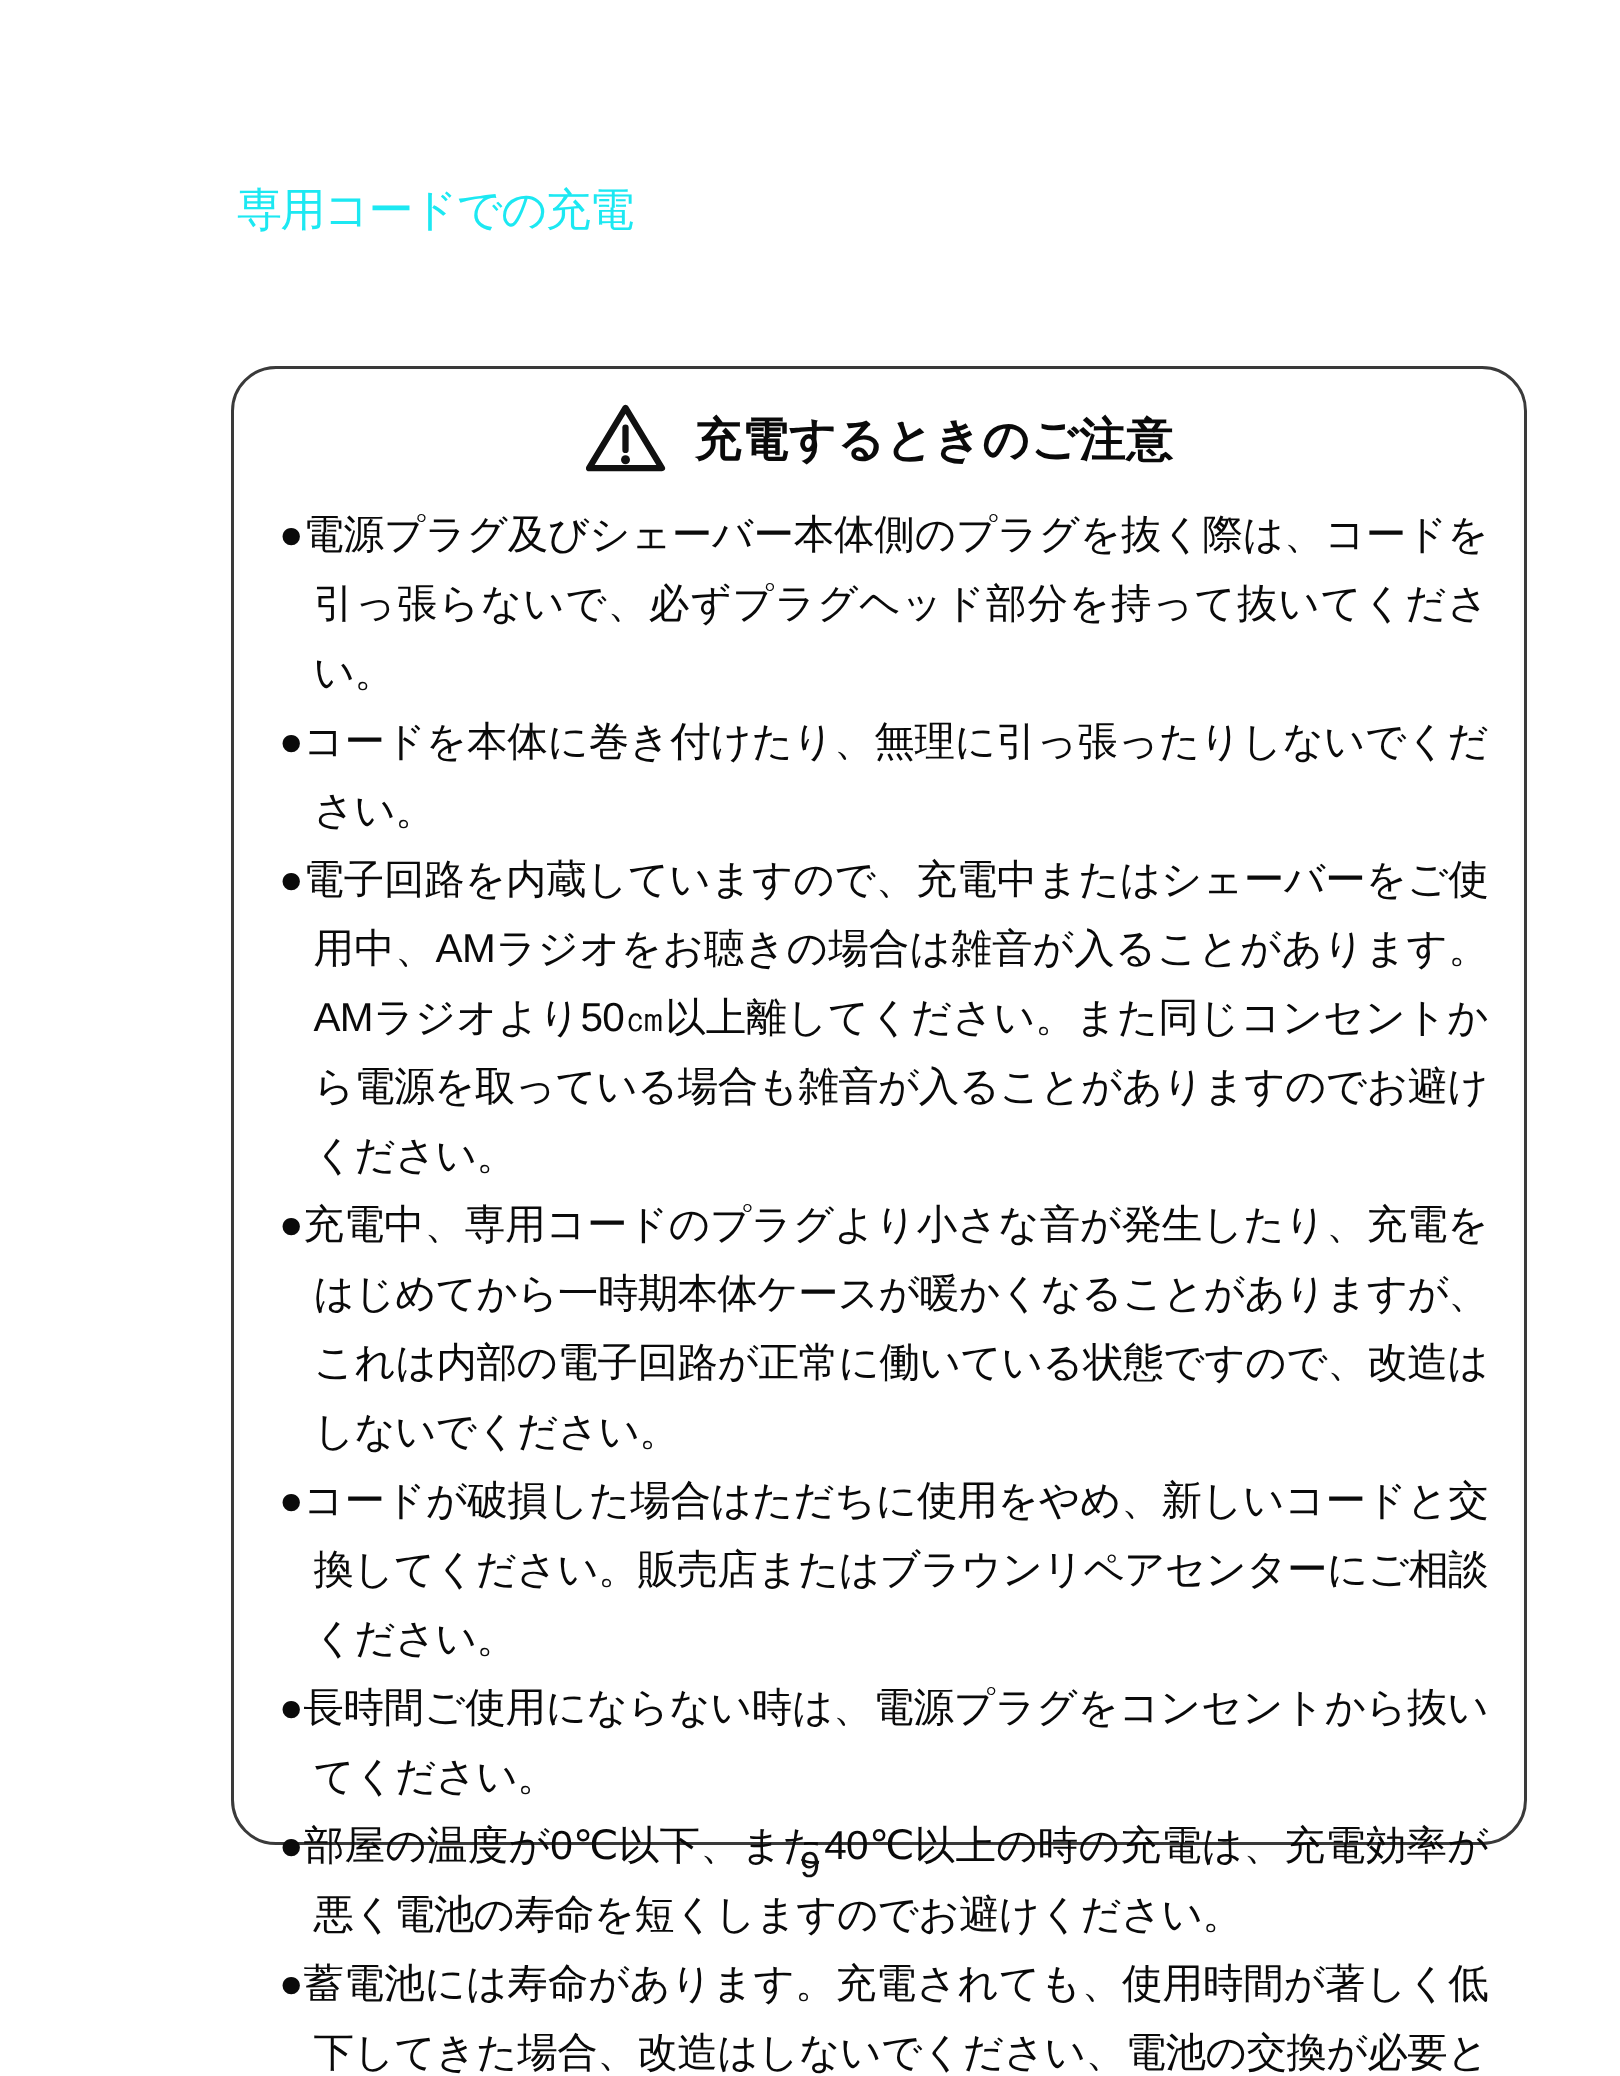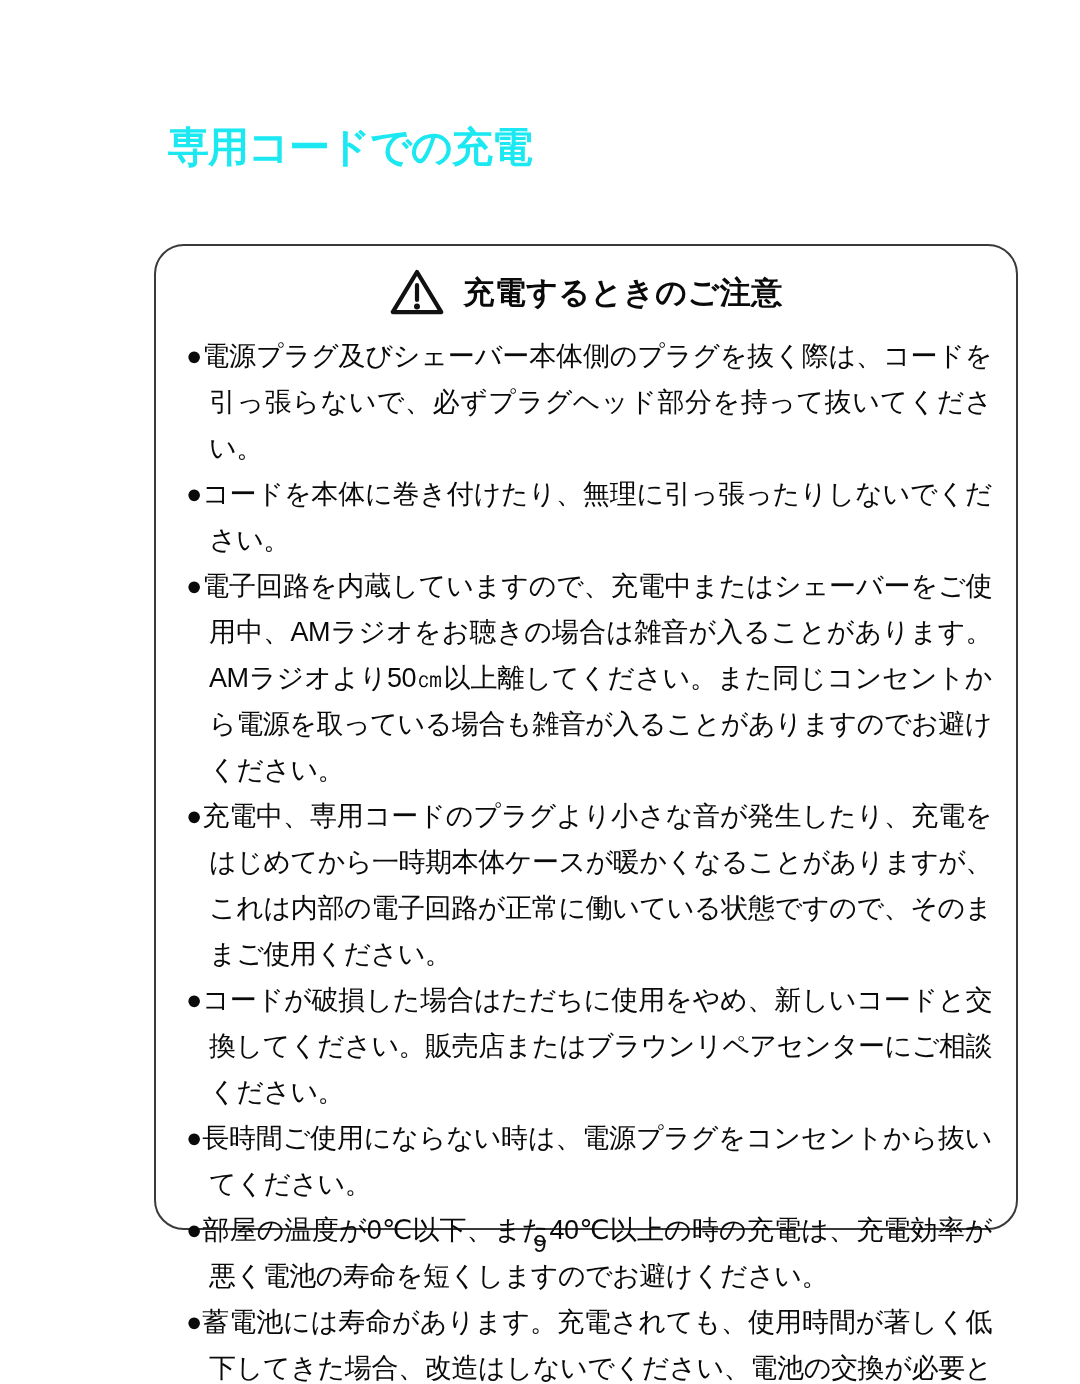--- a/index.html
+++ b/index.html
@@ -7,24 +7,24 @@
   body {
     position: relative;
     width: 1080px;
     height: 1384px;
     font-family: "Liberation Sans", "DejaVu Sans", sans-serif;
     color: var(--text, #0a0a0a);
     overflow: hidden;
   }
   .heading {
     position: absolute;
-    left: 168px;
+    left: 158px;
     top: 120px;
-    font-size: 41px;
-    font-weight: bold;
+    font-size: 30px;
+    font-weight: normal;
     letter-spacing: -1px;
     color: var(--heading, #1ce8f2);
     white-space: nowrap;
   }
   .notice-box {
     position: absolute;
     left: 154px;
     top: 204px;
     width: 864px;
     height: 986px;
@@ -89,21 +89,21 @@
 
   <ul class="notice-list">
 
       <li class="notice-item">●電源プラグ及びシェーバー本体側のプラグを抜く際は、コードを引っ張らないで、必ずプラグヘッド部分を持って抜いてください。</li>
 
       <li class="notice-item">●コードを本体に巻き付けたり、無理に引っ張ったりしないでください。</li>
 
 
       <li class="notice-item">●電子回路を内蔵していますので、充電中またはシェーバーをご使用中、AMラジオをお聴きの場合は雑音が入ることがあります。AMラジオより50㎝以上離してください。また同じコンセントから電源を取っている場合も雑音が入ることがありますのでお避けください。</li>
 
-      <li class="notice-item">●充電中、専用コードのプラグより小さな音が発生したり、充電をはじめてから一時期本体ケースが暖かくなることがありますが、これは内部の電子回路が正常に働いている状態ですので、そのままご使用ください。</li>
+      <li class="notice-item">●充電中、専用コードのプラグより小さな音が発生したり、充電をはじめてから一時期本体ケースが暖かくなることがありますが、これは内部の電子回路が正常に働いている状態ですので、改造はしないでください。</li>
 
       <li class="notice-item">●コードが破損した場合はただちに使用をやめ、新しいコードと交換してください。販売店またはブラウンリペアセンターにご相談ください。</li>
 
       <li class="notice-item">●長時間ご使用にならない時は、電源プラグをコンセントから抜いてください。</li>
 
       <li class="notice-item">●部屋の温度が0℃以下、また40℃以上の時の充電は、充電効率が悪く電池の寿命を短くしますのでお避けください。</li>
 
 
       <li class="notice-item">●蓄電池には寿命があります。充電されても、使用時間が著しく低下してきた場合、改造はしないでください、電池の交換が必要となります。最寄りの販売店またはブラウンリペアセンターに修理（有償）依頼してください。</li>
 

